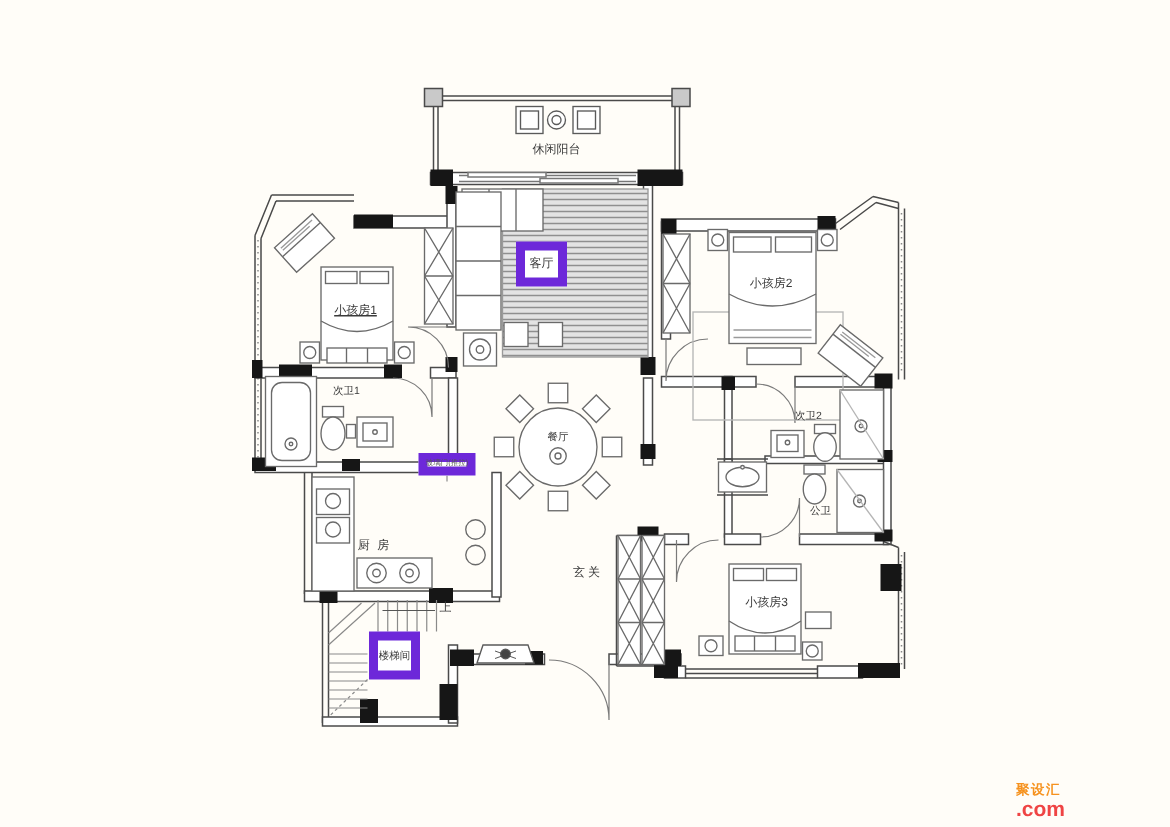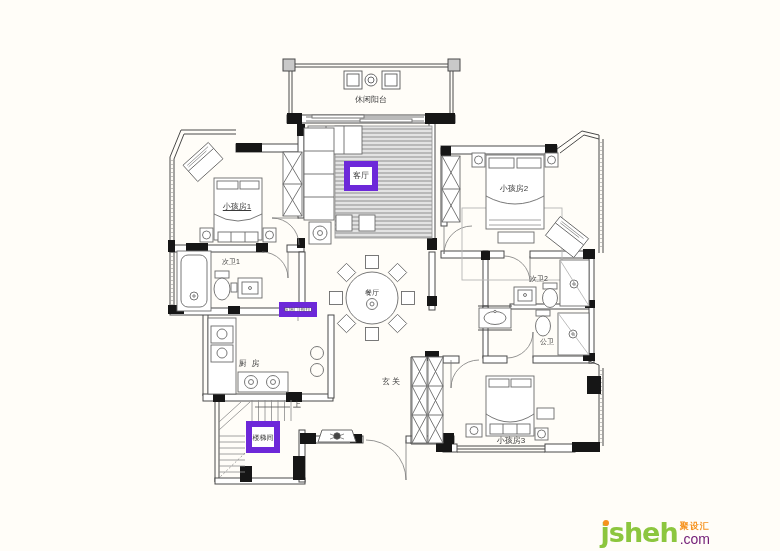--- a/index.html
+++ b/index.html
@@ -14,21 +14,21 @@
   .spaced{letter-spacing:5px;padding-left:5px;}
   .spaced2{letter-spacing:2px;padding-left:2px;}
   .note{font-size:5px;color:#555;}
   .logo{position:absolute;right:10px;bottom:5px;display:flex;align-items:flex-end;line-height:1;}
   .logo-jsheh{font-family:"DejaVu Sans",sans-serif;font-size:27px;font-weight:bold;
               color:#8cc63e;letter-spacing:-1px;position:relative;}
   .logo-jsheh::before{content:"";position:absolute;left:2px;top:1px;width:6px;height:6px;
               border-radius:50%;background:#f6921e;}
   .logo-right{display:flex;flex-direction:column;align-items:flex-start;margin-left:2px;gap:1px;}
   .logo-cn{color:#f6921e;font-size:9px;font-weight:bold;letter-spacing:1px;}
-  .logo-com{color:#701a75;font-size:14px;font-weight:normal;}
+  .logo-com{color:#ef4444;font-size:14px;font-weight:bold;}
 </style>
 </head>
 <body>
 
 <div class="canvas">
 
 <svg class="plan-svg" width="780" height="551" viewBox="0 0 780 551">
   <defs>
     <pattern id="rug" width="4" height="4" patternUnits="userSpaceOnUse">
       <rect width="4" height="4" fill="#e3e3e3"></rect>
@@ -340,23 +340,22 @@
 <div class="lbl s7" style="left:231px;top:261px;">次卫1</div>
 <div class="lbl spaced" style="left:249px;top:364px;">厨房</div>
 <div class="lbl boxed note" style="left:279px;top:302px;width:38px;height:15px;">玻璃门(推拉)</div>
 <div class="lbl boxed" style="left:246px;top:421px;width:34px;height:32px;font-size:7px;">楼梯间</div>
 <div class="lbl" style="left:297px;top:405px;">上</div>
 <div class="lbl spaced2" style="left:391px;top:382px;">玄关</div>
 <div class="lbl s7" style="left:372px;top:292px;">餐厅</div>
 <div class="lbl" style="left:514px;top:189px;text-align:center;">小孩房2</div>
 <div class="lbl s7" style="left:539px;top:278px;">次卫2</div>
 <div class="lbl s7" style="left:547px;top:341px;">公卫</div>
-<div class="lbl" style="left:511px;top:402px;margin-top:39px;">小孩房3</div>
+<div class="lbl" style="left:511px;top:402px;">小孩房3</div>
 
 <div class="logo">
-  <span class="logo-jsheh">jsheh</span>
   <span class="logo-right">
     <span class="logo-cn">聚设汇</span>
     <span class="logo-com">.com</span>
   </span>
 </div>
 
 </div>
 
 </body></html>

